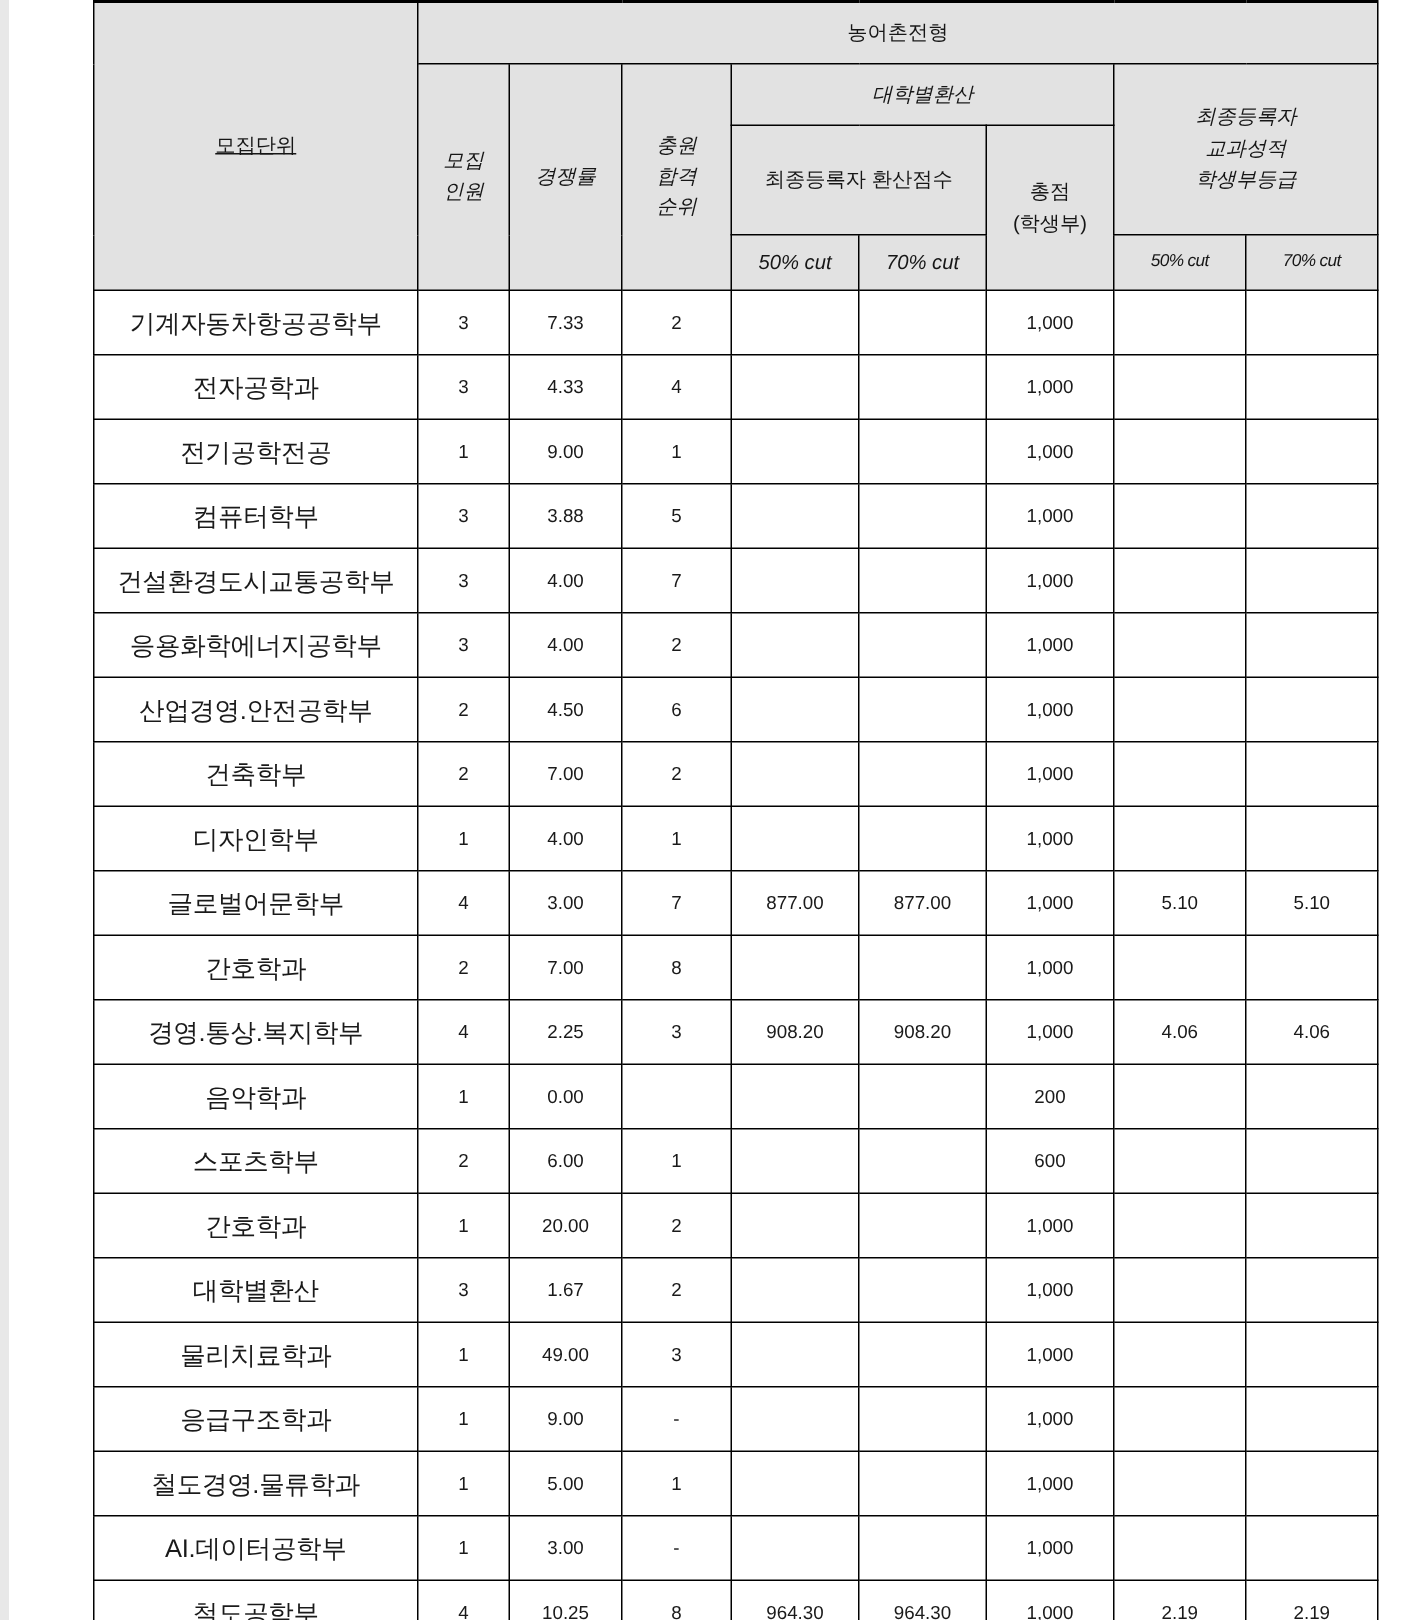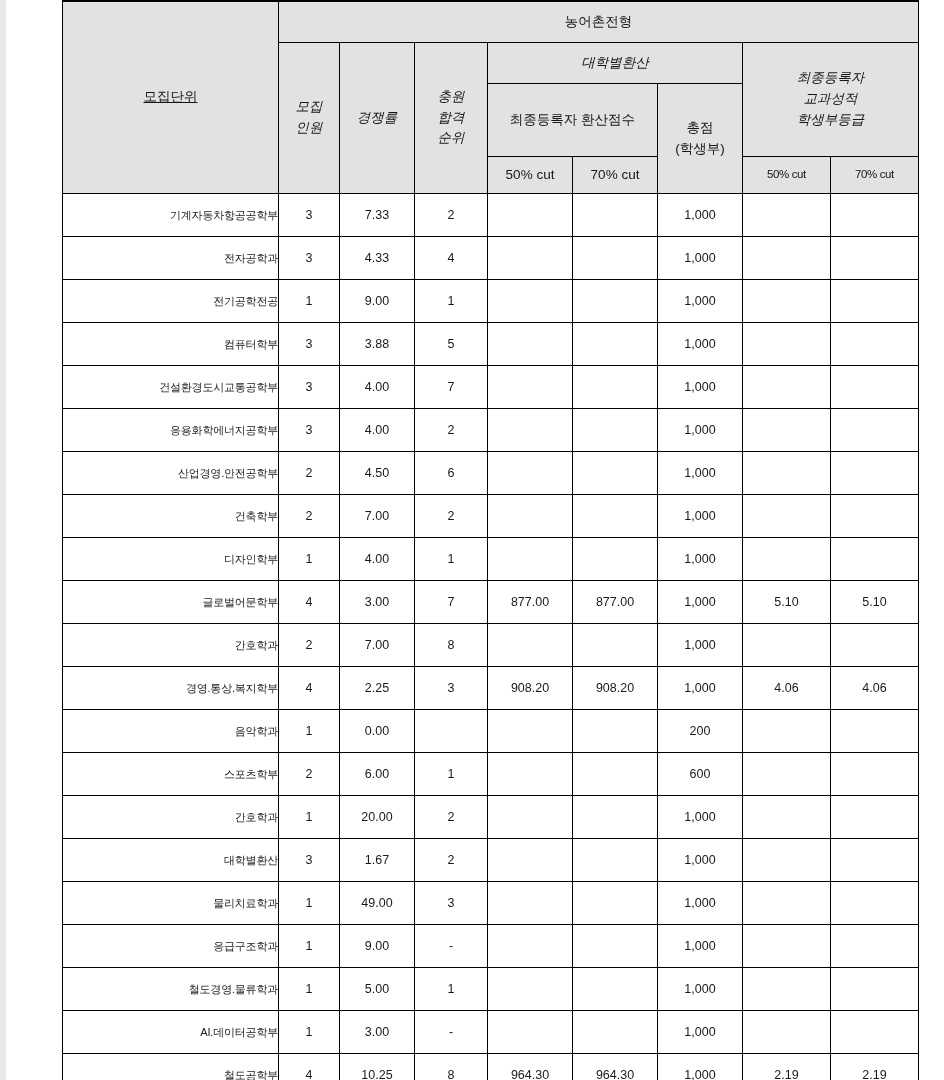--- a/index.html
+++ b/index.html
@@ -59,29 +59,30 @@
     font-size: 13.5px;
     line-height: 1.55;
   }
   
   table.adm thead th.sub {
     border-top: 1px solid #000;
     font-style: italic;
   }
   th.cut-label {
     font-size: 12.5px;
+    font-style: italic;
   }
   th.cut-label.narrow {
     font-size: 11.5px;
     letter-spacing: -0.4px;
   }
   td.unit {
-    text-align: right;
+    text-align: center;
     padding-left: 12px;
-    font-size: 11px;
+    font-size: 17px;
     letter-spacing: -0.2px;
     height: 42px;
   }
   td.num {
     text-align: center;
     font-size: 12.5px;
     height: 42px;
   }
   
   col.c-unit   { width: 216px; }

